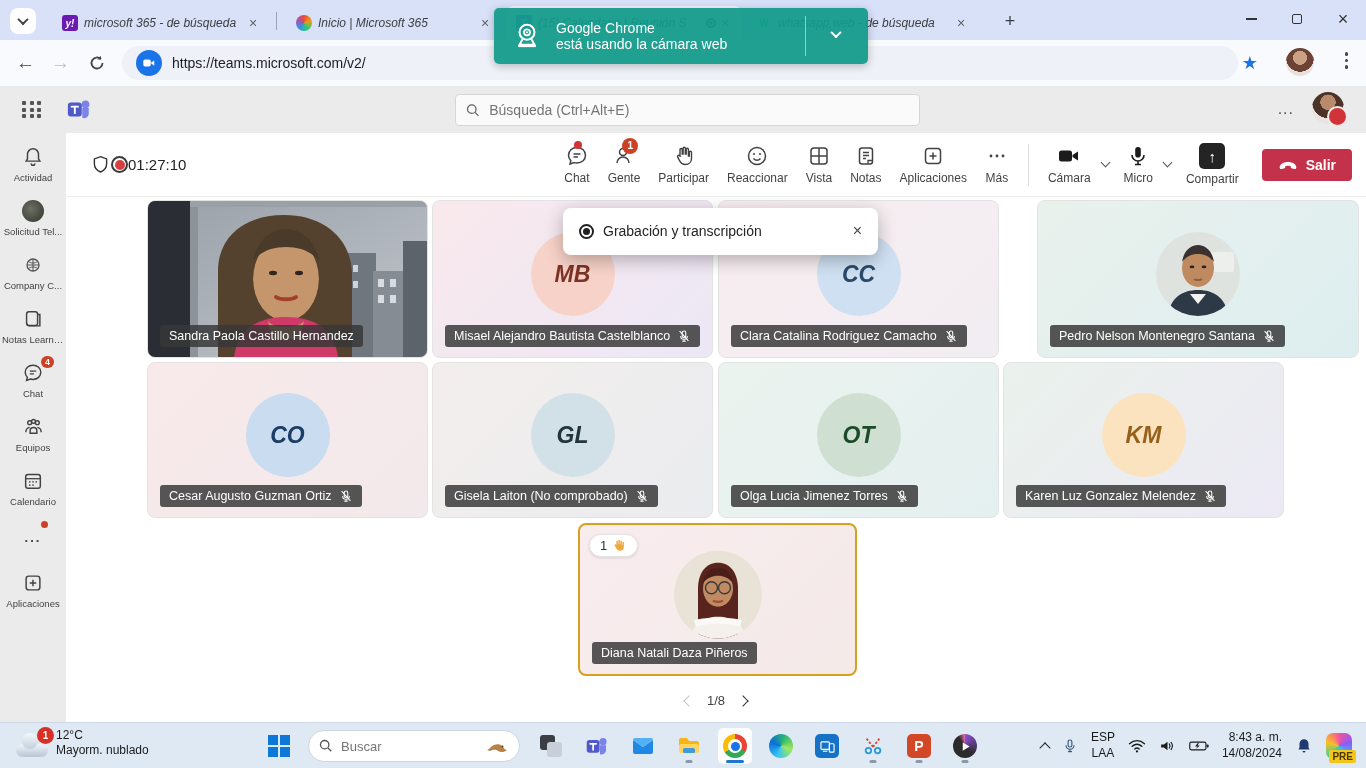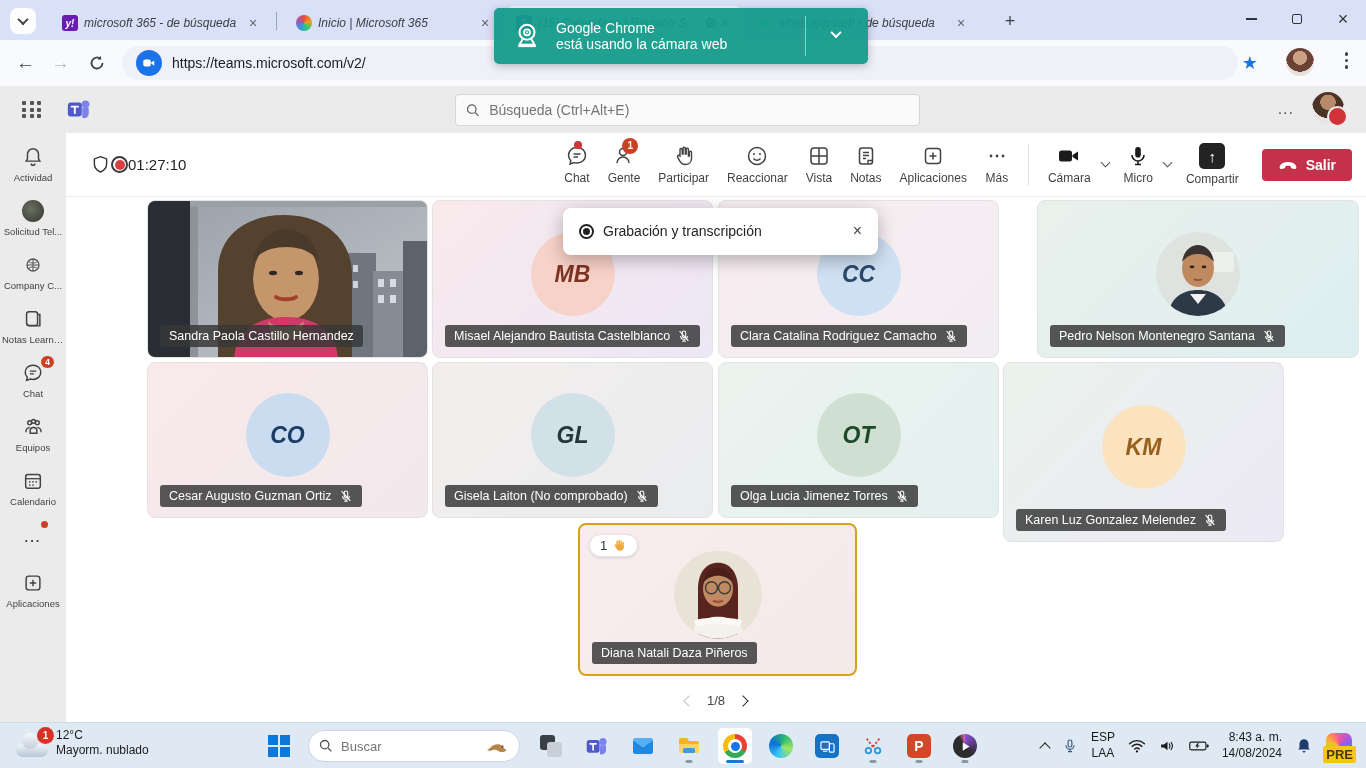--- a/index.html
+++ b/index.html
@@ -133,21 +133,21 @@
   .tsearchbar input { border:0; outline:0; font-size:13px; color:#444; width:120px; background:transparent; font-family:"Liberation Sans",sans-serif;}
   .tb-icons { position:absolute; left:534px; top:5px; display:flex; align-items:center; gap:12px; }
   .tbi { width:34px; height:36px; display:flex; align-items:center; justify-content:center; position:relative; }
   .tbi .run { position:absolute; bottom:1px; left:50%; transform:translateX(-50%); width:7px; height:3px; background:#8b98a8; border-radius:2px; }
   .tbi.active { background:#fdfdfd; border-radius:5px; }
   .tbi.active .run { width:18px; background:#1a77d2; }
   .tray { position:absolute; right:0; top:0; height:46px; display:flex; align-items:center; gap:13px; padding-right:14px; }
   .tray .txt { font-size:12px; color:#1b1b1b; text-align:center; line-height:1.3; }
   .tray-chev { width:8px; height:8px; border-right:1.8px solid #222; border-bottom:1.8px solid #222; transform:rotate(-135deg); margin-top:4px; }
   .copilot { position:relative; width:26px; height:26px; border-radius:7px; background:conic-gradient(#f6549b,#8a5cf5,#38bdf8,#34d399,#fbbf24,#f6549b); }
-  .copilot .pre { position:absolute; right:-4px; bottom:-4px; background:#f5c518; color:#4a3a00; font-size:13px; font-weight:bold; padding:1px 3px; border-radius:2px; }
+  .copilot .pre { position:absolute; right:-4px; bottom:-4px; background:#f5c518; color:#4a3a00; font-size:10px; font-weight:bold; padding:1px 3px; border-radius:2px; }
   svg { display:block; }
 </style>
 </head>
 <body>
 
 <div class="tabstrip">
   <div class="tab-chevron-pill">
       <span class="chev"></span>
     </div>
 
@@ -566,21 +566,21 @@
     <div class="namebar">
       <span>Olga Lucia Jimenez Torres</span>
       <svg width="14" height="14" viewBox="0 0 16 16">
           <path d="M8 2.2c1.2 0 2 .9 2 2v3.6c0 1.1-.8 2-2 2s-2-.9-2-2V4.2c0-1.1.8-2 2-2z" fill="none" stroke="#fff" stroke-width="1.2"></path>
           <path d="M4.2 8a3.8 3.8 0 0 0 7.6 0M8 11.8V14M6 14h4" fill="none" stroke="#fff" stroke-width="1.2"></path>
           <path d="M3 2.5 13 13.5" stroke="#fff" stroke-width="1.3"></path>
         </svg>
     </div>
   </div>
 
-  <div class="tile t8bg" style="left:937px;top:165px;width:281px;height:180px;">
+  <div class="tile t8bg" style="left:937px;top:165px;width:281px;height:156px;">
     <span class="avatar-initials av-km">KM</span>
     <div class="namebar">
       <span>Karen Luz Gonzalez Melendez</span>
       <svg width="14" height="14" viewBox="0 0 16 16">
           <path d="M8 2.2c1.2 0 2 .9 2 2v3.6c0 1.1-.8 2-2 2s-2-.9-2-2V4.2c0-1.1.8-2 2-2z" fill="none" stroke="#fff" stroke-width="1.2"></path>
           <path d="M4.2 8a3.8 3.8 0 0 0 7.6 0M8 11.8V14M6 14h4" fill="none" stroke="#fff" stroke-width="1.2"></path>
           <path d="M3 2.5 13 13.5" stroke="#fff" stroke-width="1.3"></path>
         </svg>
     </div>
   </div>

